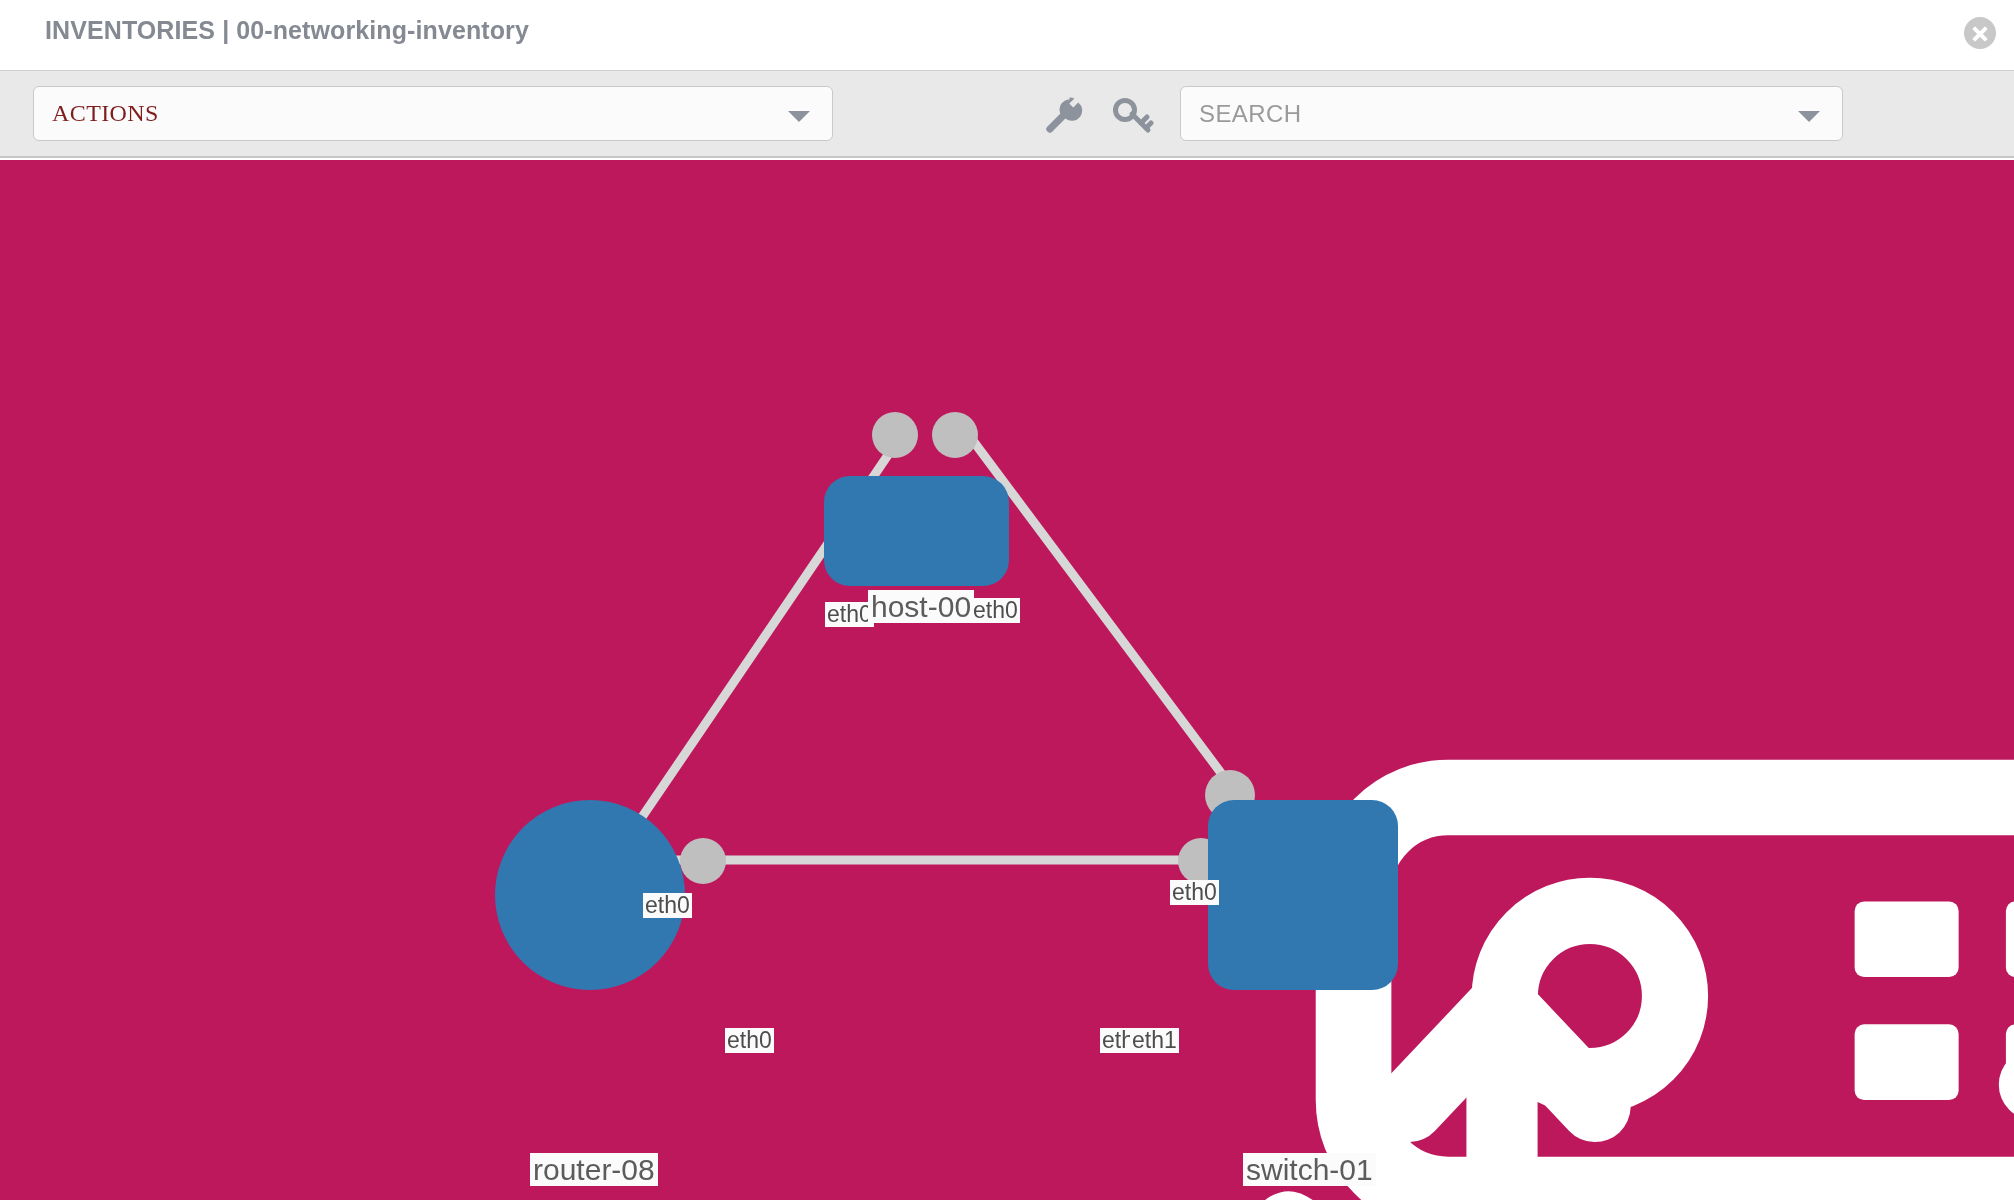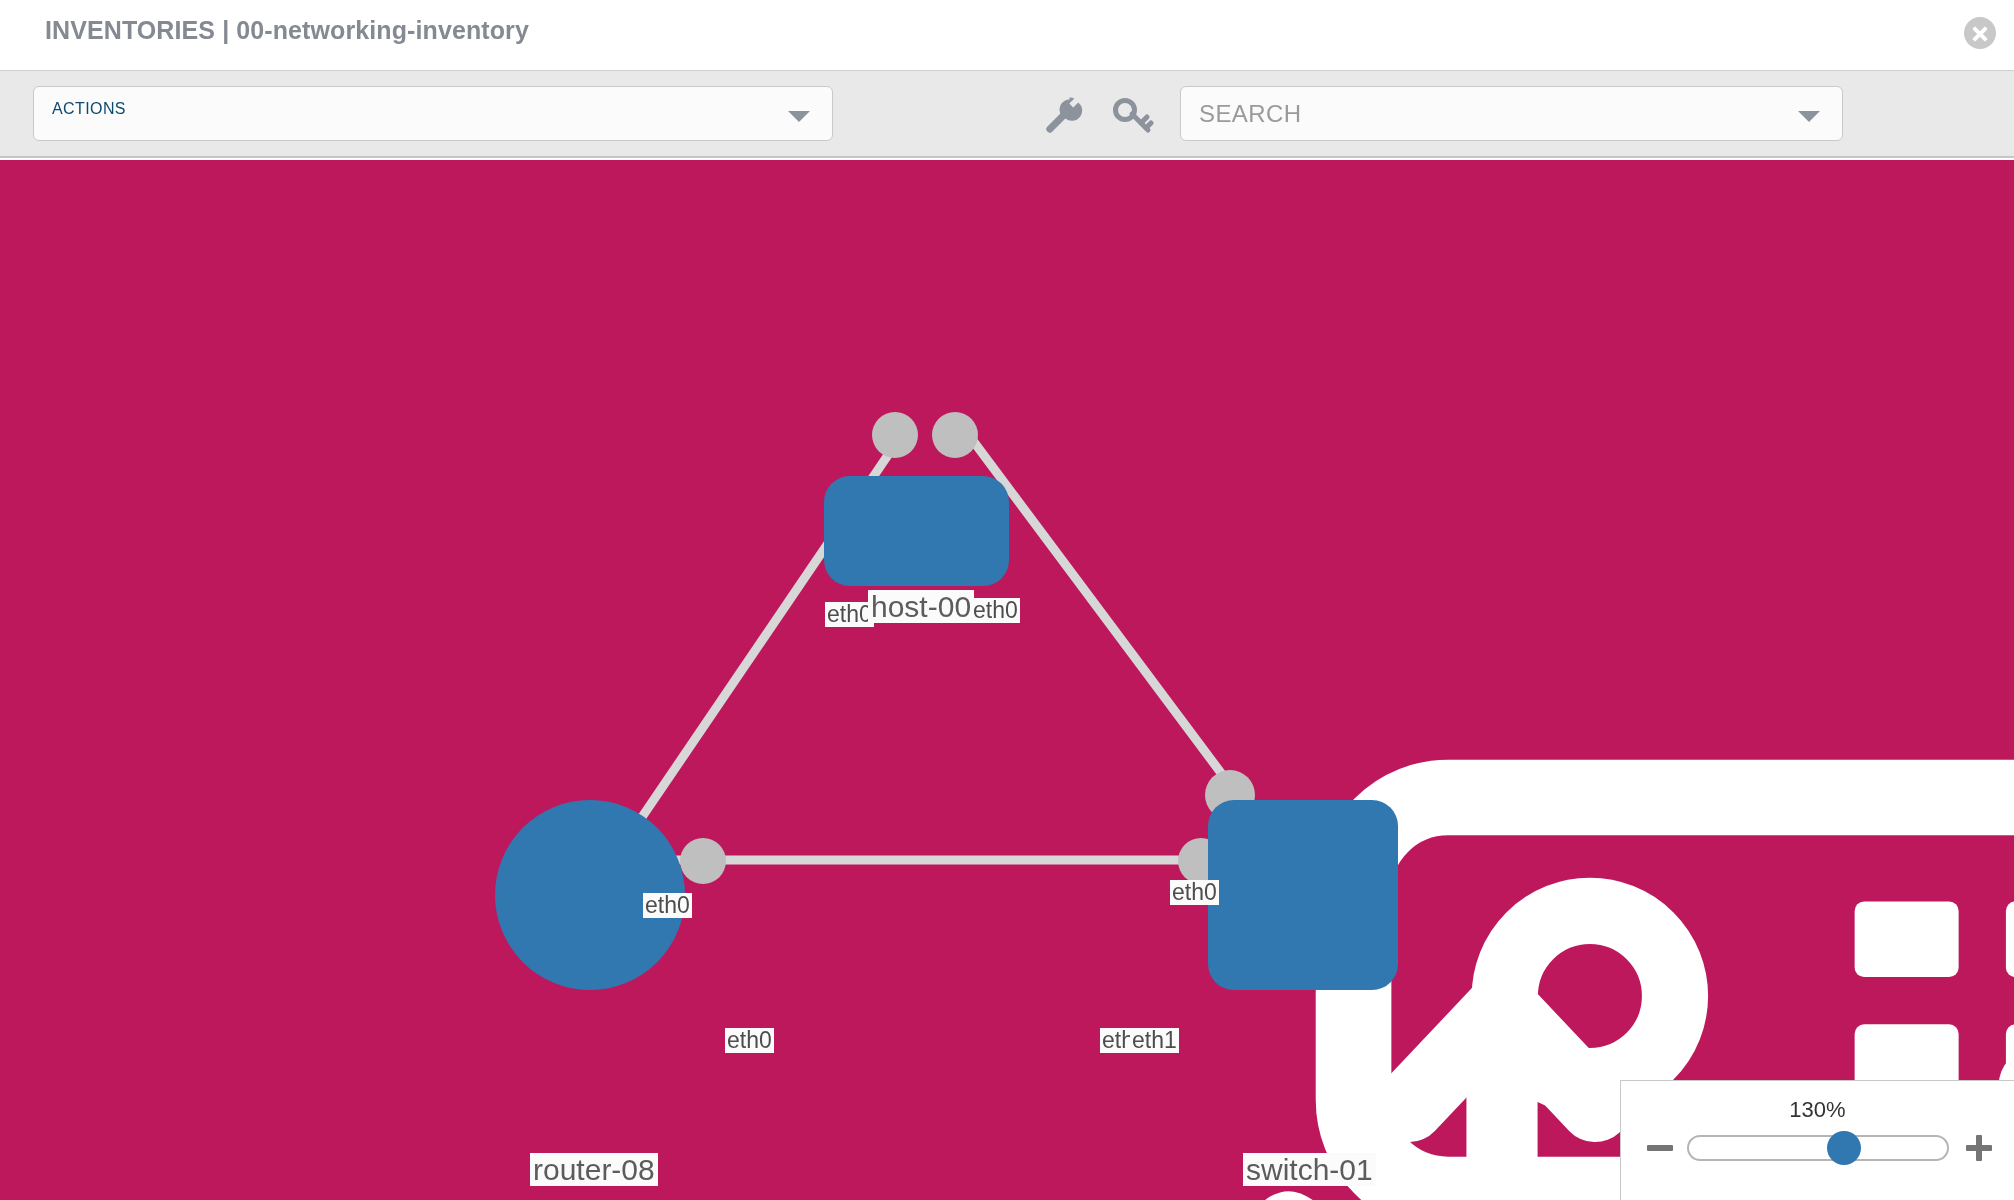--- a/index.html
+++ b/index.html
@@ -78,23 +78,24 @@
     height: 55px;
     background: #fbfbfb;
     border: 1px solid #c9c9c9;
     border-radius: 6px;
     cursor: pointer;
   }
   .actions-label {
     position: absolute;
     left: 18px;
     top: 13px;
-    font-size: 16px;
-    color: #0c4a6e;
+    font-size: 24px;
+    color: #7f1d1d;
     letter-spacing: 0.4px;
+    font-family: Liberation Serif, serif;
   }
   .caret {
     position: absolute;
     right: 22px;
     top: 24px;
     width: 0; height: 0;
     border-left: 11px solid transparent;
     border-right: 11px solid transparent;
     border-top: 11px solid #8d939c;
   }
@@ -346,30 +347,14 @@
     <div class="edge-label" style="left:725px;  top:868px;">eth0</div>
     <div class="edge-label" style="left:1100px; top:868px;">eth</div>
     <div class="edge-label" style="left:1122px; top:868px;margin-left:8px;">eth1</div>
 
     <div class="node-label" style="left:868px;  top:430px;">host-00</div>
     <div class="node-label" style="left:530px;  top:993px;">router-08</div>
     <div class="node-label" style="left:1243px; top:993px;">switch-01</div>
 
   </div>
 
-  <div class="zoom-panel">
-    <div class="zoom-value">130%</div>
-
-    <div class="zoom-minus">
-      <div class="bar"></div>
-    </div>
-
-    <div class="zoom-track">
-      <div class="zoom-thumb" style="left: 137.8px;"></div>
-    </div>
-
-    <div class="zoom-plus">
-      <div class="barh"></div>
-      <div class="barv"></div>
-    </div>
-  </div>
 
 </div>
 
 </body></html>

